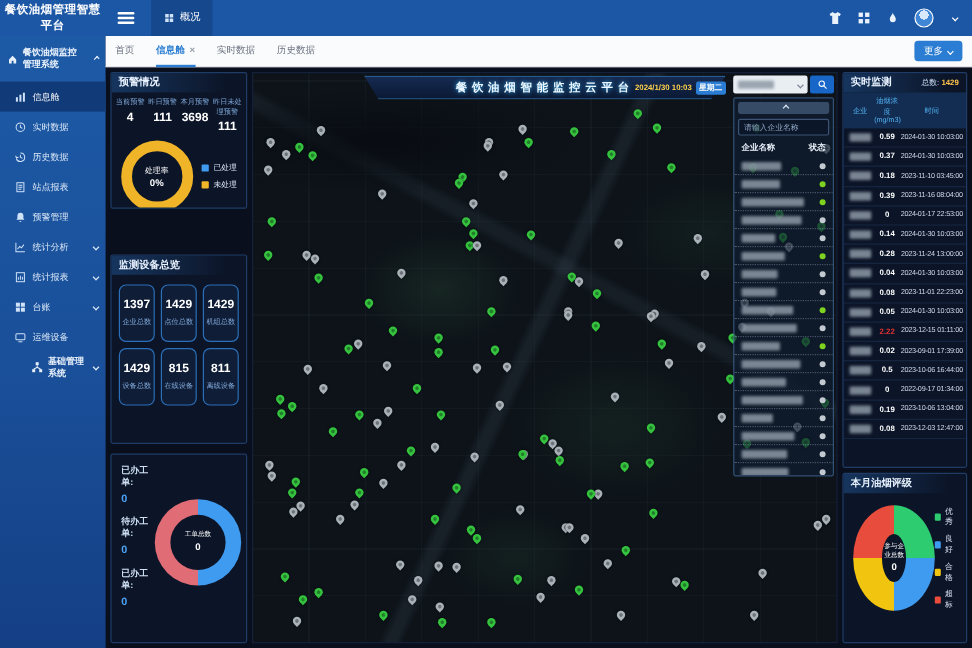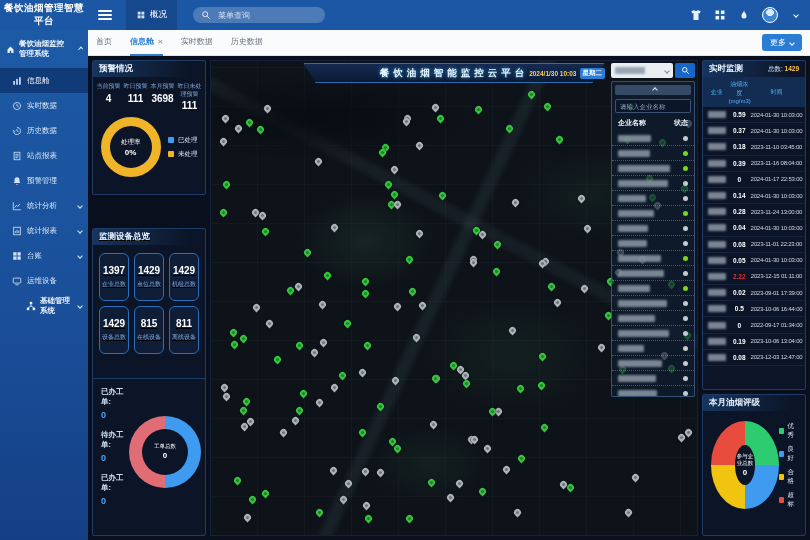--- a/index.html
+++ b/index.html
@@ -41,34 +41,34 @@
   .tab .close{font-size:8px;color:#98a0aa;cursor:pointer;}
   .more-btn{margin-left:auto;background:#2a7dd2;color:#fff;border:none;border-radius:3px;height:17px;padding:4px 8px;font-size:8px;display:flex;align-items:center;cursor:pointer;font-family:inherit;}
 
   
   .content{position:absolute;top:56px;left:88px;right:0;bottom:0;background:#0a0f1e;}
   .panel{position:absolute;background:#0c1528;border:1px solid #1e3c66;border-radius:2px;overflow:hidden;}
   .p-title-row{height:16px;display:flex;align-items:center;justify-content:space-between;padding:0 6px;background:linear-gradient(90deg,#16355e 0%,rgba(22,53,94,0) 85%);}
   .p-title{font-size:8.5px;font-weight:bold;color:#e8f2ff;}
 
   
-  .panel.alarm{left:4px;top:4px;width:114px;height:135px;}
+  .panel.alarm{left:4px;top:4px;width:114px;height:114px;}
   .alarm-stats{display:grid;grid-template-columns:repeat(4,1fr);padding:6px 2px 2px;}
   .a-cell{text-align:center;}
   .a-label{font-size:6px;color:#7fa8d9;line-height:1.25;}
   .a-value{font-size:10px;font-weight:bold;color:#fff;margin-top:2px;}
   .alarm-body{display:flex;align-items:center;justify-content:space-around;padding:4px 4px 0;}
   .ring{width:60px;height:60px;border-radius:50%;border:9px solid #f0b429;display:flex;flex-direction:column;align-items:center;justify-content:center;color:#fff;}
   .ring .rl{font-size:6.5px;}
   .ring .rv{font-size:8px;font-weight:bold;margin-top:1px;}
   .legend-col{display:flex;flex-direction:column;gap:5px;}
   .lg-item{display:flex;align-items:center;gap:4px;font-size:6.5px;color:#d7e4f4;}
   .lg-sw{width:6px;height:6px;border-radius:1px;}
 
-  .panel.device{left:4px;top:172px;width:114px;height:158px;text-decoration:underline;}
+  .panel.device{left:4px;top:156px;width:114px;height:158px;}
   .dev-grid{display:grid;grid-template-columns:repeat(3,1fr);gap:5px;padding:8px 6px;}
   .dev-box{border:1px solid #2a6fb8;border-radius:6px;background:rgba(25,55,100,.25);text-align:center;padding:11px 1px;}
   .dev-val{font-size:10px;font-weight:bold;color:#fff;}
   .dev-lab{font-size:6px;color:#7fa8d9;margin-top:4px;}
 
   .panel.workorder{left:4px;top:322px;width:114px;height:158px;}
   .wo-body{display:flex;padding:8px 4px 0 8px;align-items:center;}
   .wo-lines{flex:1;}
   .wo-line{margin-bottom:10px;}
   .wo-lab{font-size:7.5px;font-weight:bold;color:#cfe0f5;}
@@ -150,29 +150,20 @@
   <div class="nav-chip">
     <span class="icon">
         <svg viewBox="0 0 12 12">
           <rect x="2" y="2" width="3.5" height="3.5" fill="currentColor"></rect>
           <rect x="6.5" y="2" width="3.5" height="3.5" fill="currentColor"></rect>
           <rect x="2" y="6.5" width="3.5" height="3.5" fill="currentColor"></rect>
           <rect x="6.5" y="6.5" width="3.5" height="3.5" fill="currentColor"></rect>
         </svg>
       </span>
     <span>概况</span>
-  </div>
-  <div class="nav-search">
-    <span class="icon">
-        <svg viewBox="0 0 12 12">
-          <circle cx="5" cy="5" r="3" fill="none" stroke="currentColor" stroke-width="1.2"></circle>
-          <path d="M7.4 7.4 10.4 10.4" stroke="currentColor" stroke-width="1.2"></path>
-        </svg>
-      </span>
-    <input placeholder="菜单查询" style="">
   </div>
   <div class="nav-right">
     <span class="icon">
         <svg viewBox="0 0 12 12">
           <path d="M4 1 1.3 2.6l1 2 1.2-.6V11h5V4l1.2.6 1-2L8 1c-.5.8-1.3 1.1-2 1.1S4.5 1.8 4 1z" fill="currentColor"></path>
         </svg>
       </span>
     <span class="icon">
         <svg viewBox="0 0 12 12">
           <rect x="1.5" y="1.5" width="3.6" height="3.6" fill="currentColor"></rect>

